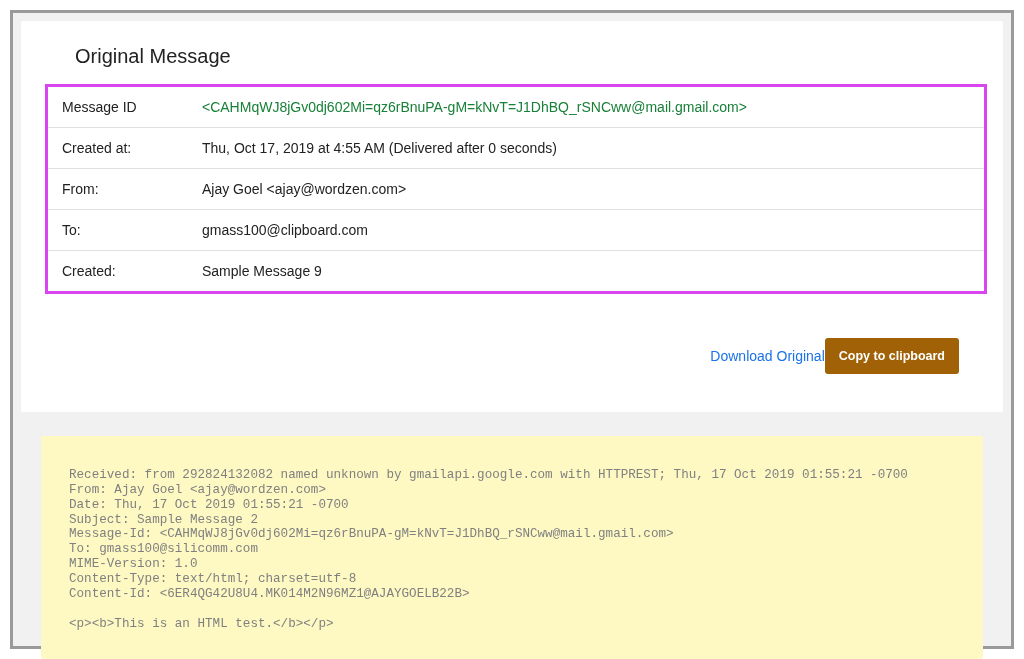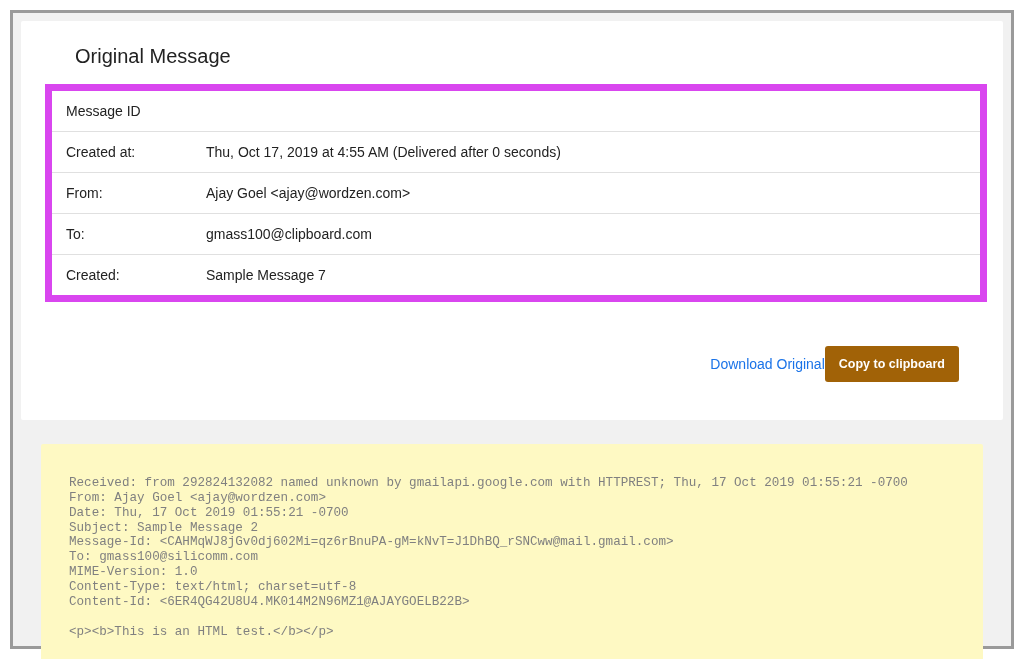--- a/index.html
+++ b/index.html
@@ -28,21 +28,21 @@
     }
     .heading {
       font-size: 20px;
       font-weight: 400;
       color: #222;
       margin: 4px 0 16px 30px;
     }
     .hdr-table {
       width: 942px;
       margin: 0 auto;
-      border: 7px solid #d946ef;
+      border: 3px solid #d946ef;
       border-collapse: collapse;
     }
     .hdr-row {
       display: flex;
       border-top: 1px solid #e0e0e0;
     }
     .hdr-row:first-child { border-top: none; }
     .hdr-label {
       width: 148px;
       padding: 12px 12px 12px 14px;
@@ -99,40 +99,41 @@
 
 <div class="outer-border">
 
   <div class="card card-top">
     <h1 class="heading">Original Message</h1>
 
     <div class="hdr-table">
 
       <div class="hdr-row">
         <div class="hdr-label">Message ID</div>
+        <div class="hdr-value msgid">&lt;CAHMqWJ8jGv0dj602Mi=qz6rBnuPA-gM=kNvT=J1DhBQ_rSNCww@mail.gmail.com&gt;</div>
       </div>
 
       <div class="hdr-row">
         <div class="hdr-label">Created at:</div>
         <div class="hdr-value">Thu, Oct 17, 2019 at 4:55 AM (Delivered after 0 seconds)</div>
       </div>
 
       <div class="hdr-row">
         <div class="hdr-label">From:</div>
         <div class="hdr-value">Ajay Goel &lt;ajay@wordzen.com&gt;</div>
       </div>
 
       <div class="hdr-row">
         <div class="hdr-label">To:</div>
         <div class="hdr-value">gmass100@clipboard.com</div>
       </div>
 
       <div class="hdr-row">
         <div class="hdr-label">Created:</div>
-        <div class="hdr-value">Sample Message 7</div>
+        <div class="hdr-value">Sample Message 9</div>
       </div>
 
     </div>
 
     <div class="actions">
       <a class="dl-link">Download Original</a>
       <button class="copy-btn">Copy to clipboard</button>
     </div>
   </div>
 

